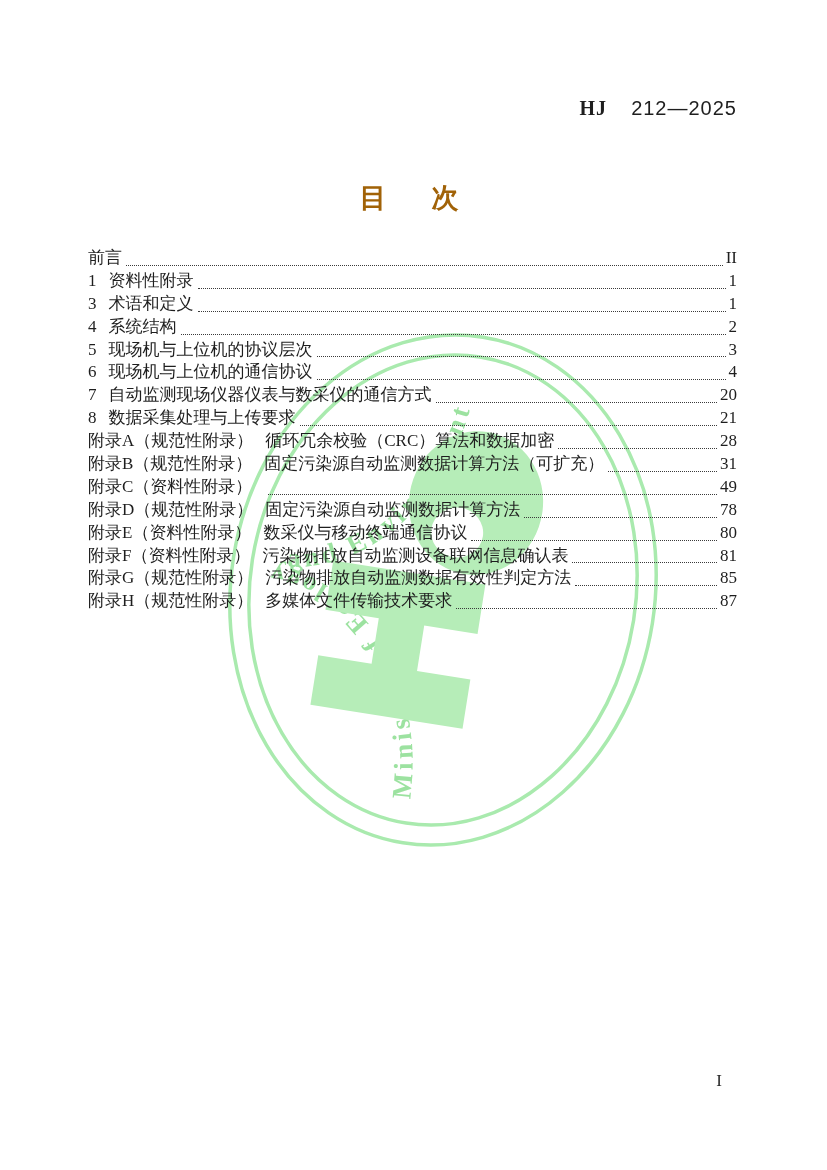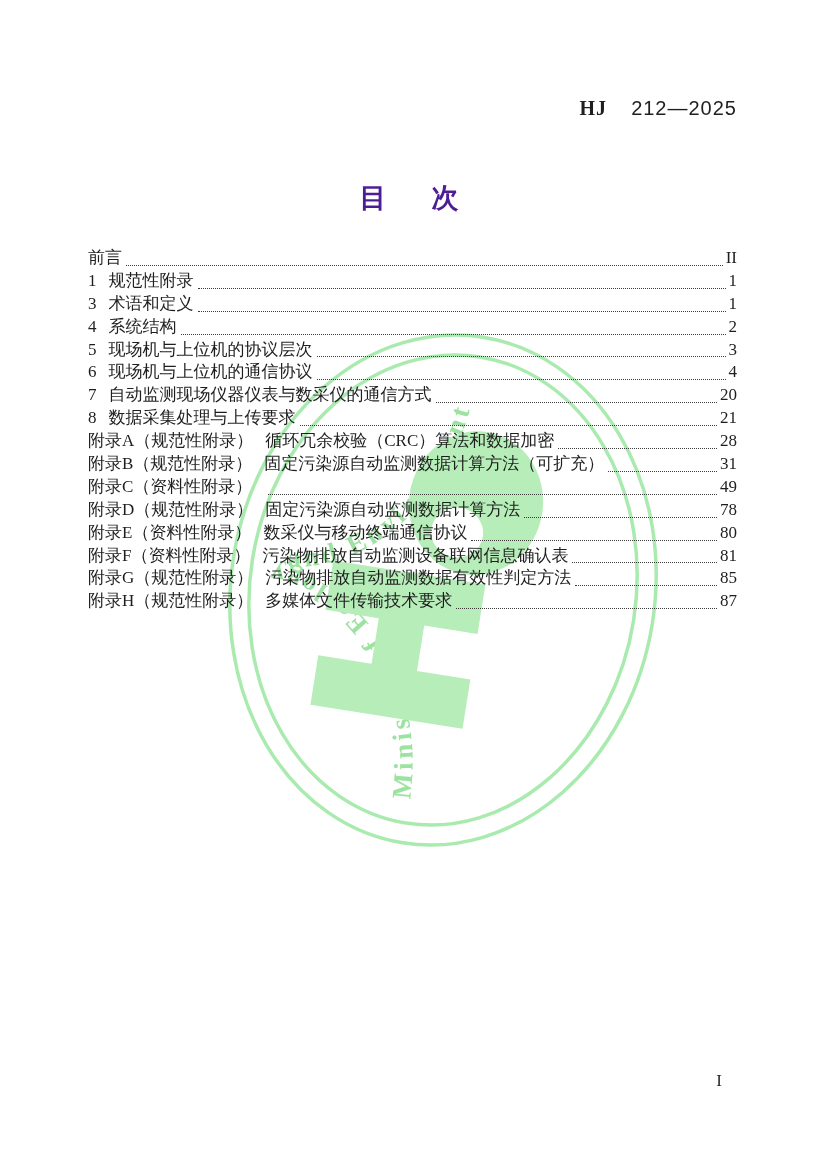--- a/index.html
+++ b/index.html
@@ -19,21 +19,21 @@
     font-size:20px;line-height:20px;white-space:pre;
   }
   .doc-code .hj{font-weight:700;font-family:"Liberation Serif",serif;letter-spacing:1px;margin-right:24px;}
   .doc-code .num{font-family:"Liberation Sans","DejaVu Sans",sans-serif;font-weight:500;letter-spacing:1px;}
   
   .page-title{
     position:absolute;top:180px;left:0;width:100%;z-index:1;
     margin:0;text-align:center;
     font-family:"Liberation Sans","DejaVu Sans",sans-serif;
     font-size:27px;font-weight:600;letter-spacing:9px;white-space:pre;
-    color:#4c1d95;
+    color:#a16207;
   }
   
   .toc{
     position:absolute;left:88px;top:247px;width:649px;z-index:1;
   }
   .toc-row{
     display:flex;align-items:baseline;
     height:22.9px;font-size:17px;line-height:22.9px;white-space:pre;
   }
   .toc-row .lbl:not(:empty){margin-right:12px;}
@@ -70,21 +70,21 @@
       <ellipse cx="448" cy="531" rx="26" ry="25" fill="#ffffff"></ellipse>
     </g>
   </svg>
 
   <div class="doc-code"><span class="hj">HJ</span><span class="num">212—2025</span></div>
 
   <h1 class="page-title">目　次</h1>
 
   <div class="toc" id="toc-list">
       <div class="toc-row"><span class="lbl"></span><span class="ttl">前言</span><span class="dots"></span><span class="pg">II</span></div>
-      <div class="toc-row"><span class="lbl">1</span><span class="ttl">规范性附录</span><span class="dots"></span><span class="pg">1</span></div>
+      <div class="toc-row"><span class="lbl">1</span><span class="ttl">资料性附录</span><span class="dots"></span><span class="pg">1</span></div>
       <div class="toc-row"><span class="lbl">3</span><span class="ttl">术语和定义</span><span class="dots"></span><span class="pg">1</span></div>
       <div class="toc-row"><span class="lbl">4</span><span class="ttl">系统结构</span><span class="dots"></span><span class="pg">2</span></div>
       <div class="toc-row"><span class="lbl">5</span><span class="ttl">现场机与上位机的协议层次</span><span class="dots"></span><span class="pg">3</span></div>
       <div class="toc-row"><span class="lbl">6</span><span class="ttl">现场机与上位机的通信协议</span><span class="dots"></span><span class="pg">4</span></div>
       <div class="toc-row"><span class="lbl">7</span><span class="ttl">自动监测现场仪器仪表与数采仪的通信方式</span><span class="dots"></span><span class="pg">20</span></div>
       <div class="toc-row"><span class="lbl">8</span><span class="ttl">数据采集处理与上传要求</span><span class="dots"></span><span class="pg">21</span></div>
       <div class="toc-row"><span class="lbl">附录A（规范性附录）</span><span class="ttl">循环冗余校验（CRC）算法和数据加密</span><span class="dots"></span><span class="pg">28</span></div>
       <div class="toc-row"><span class="lbl">附录B（规范性附录）</span><span class="ttl">固定污染源自动监测数据计算方法（可扩充）</span><span class="dots"></span><span class="pg">31</span></div>
       <div class="toc-row"><span class="lbl">附录C（资料性附录）</span><span class="dots"></span><span class="pg">49</span></div>
       <div class="toc-row"><span class="lbl">附录D（规范性附录）</span><span class="ttl">固定污染源自动监测数据计算方法</span><span class="dots"></span><span class="pg">78</span></div>

